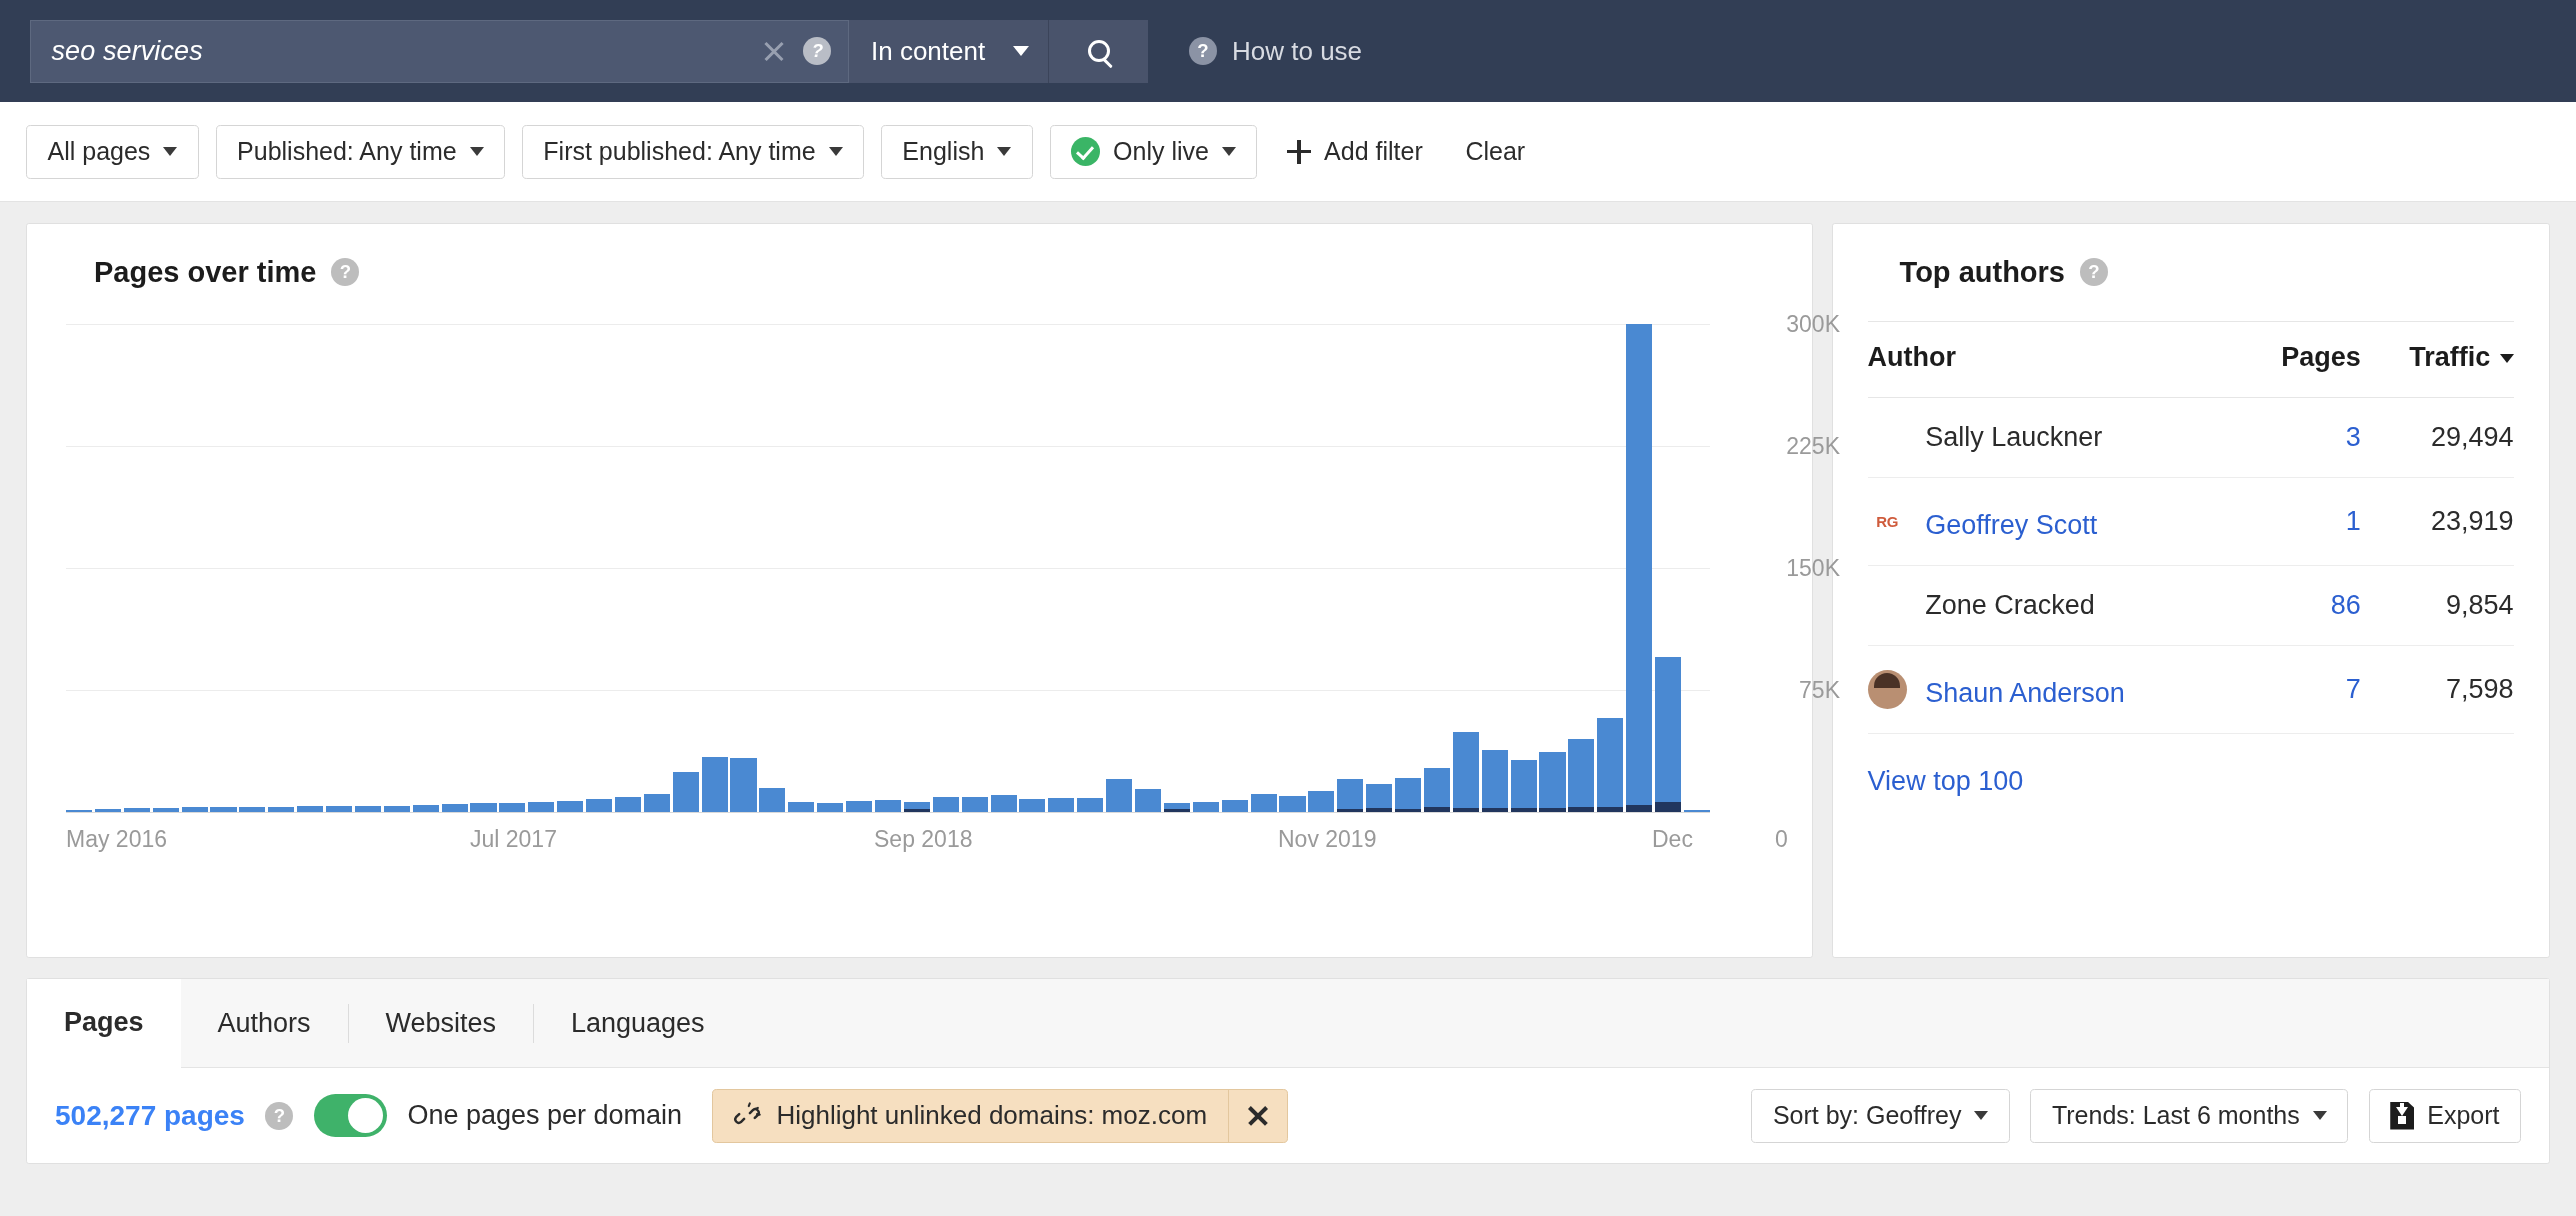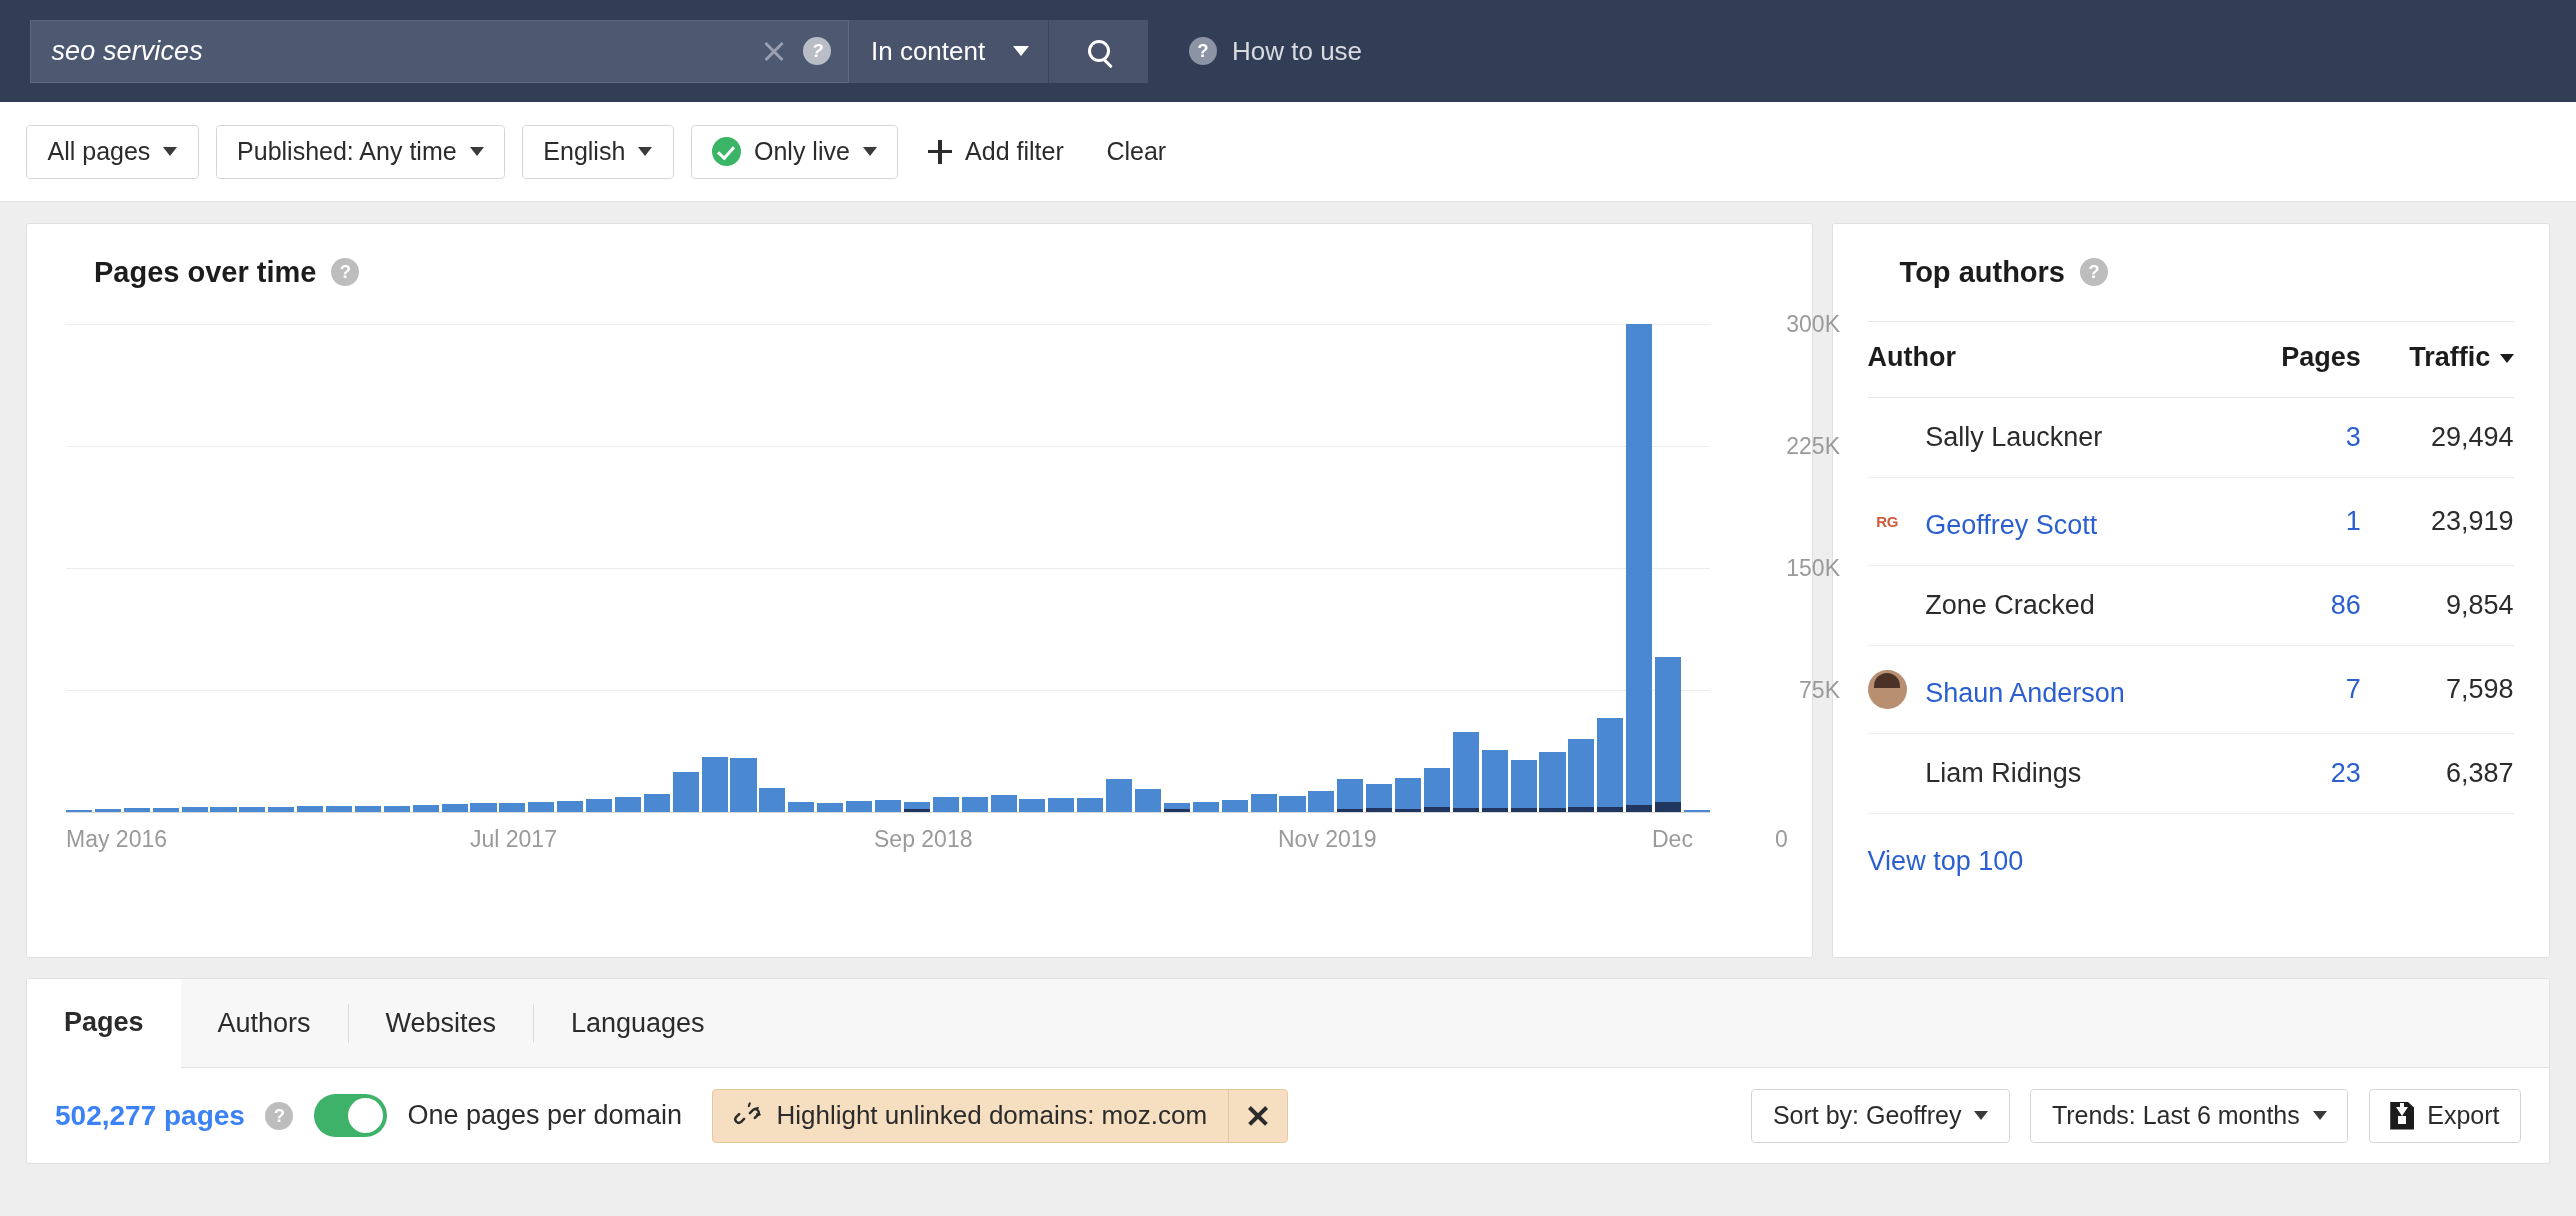--- a/index.html
+++ b/index.html
@@ -426,20 +426,24 @@
   </div>
 </div>
 
 <div class="filterbar">
   <div class="pill">
     <span>All pages</span>
     <span class="caret-d"></span>
   </div>
   <div class="pill">
     <span>Published: Any time</span>
+    <span class="caret-d"></span>
+  </div>
+  <div class="pill">
+    <span>First published: Any time</span>
     <span class="caret-d"></span>
   </div>
   <div class="pill">
     <span>English</span>
     <span class="caret-d"></span>
   </div>
   <div class="pill">
     <span class="check-badge"></span>
     <span>Only live</span>
     <span class="caret-d"></span>
@@ -721,30 +725,20 @@
           <tr>
             <td class="col-author">
               <div class="name-cell">
                 <span class="avatar"></span>
                 <span class="link">Shaun Anderson</span>
               </div>
             </td>
             <td><span class="num-link">7</span></td>
             <td>7,598</td>
           </tr>
-          <tr>
-            <td class="col-author">
-              <div class="name-cell">
-                <span class="avatar-spacer"></span>
-                <span>Liam Ridings</span>
-              </div>
-            </td>
-            <td><span class="num-link">23</span></td>
-            <td>6,387</td>
-          </tr>
         </tbody>
     </table>
     <span class="view-top">View top 100</span>
   </div>
 </div>
 
 <div class="bottom">
   <div class="tabs" id="tabs">
       <div class="tab active">Pages</div>
       <div class="tab">Authors</div>

